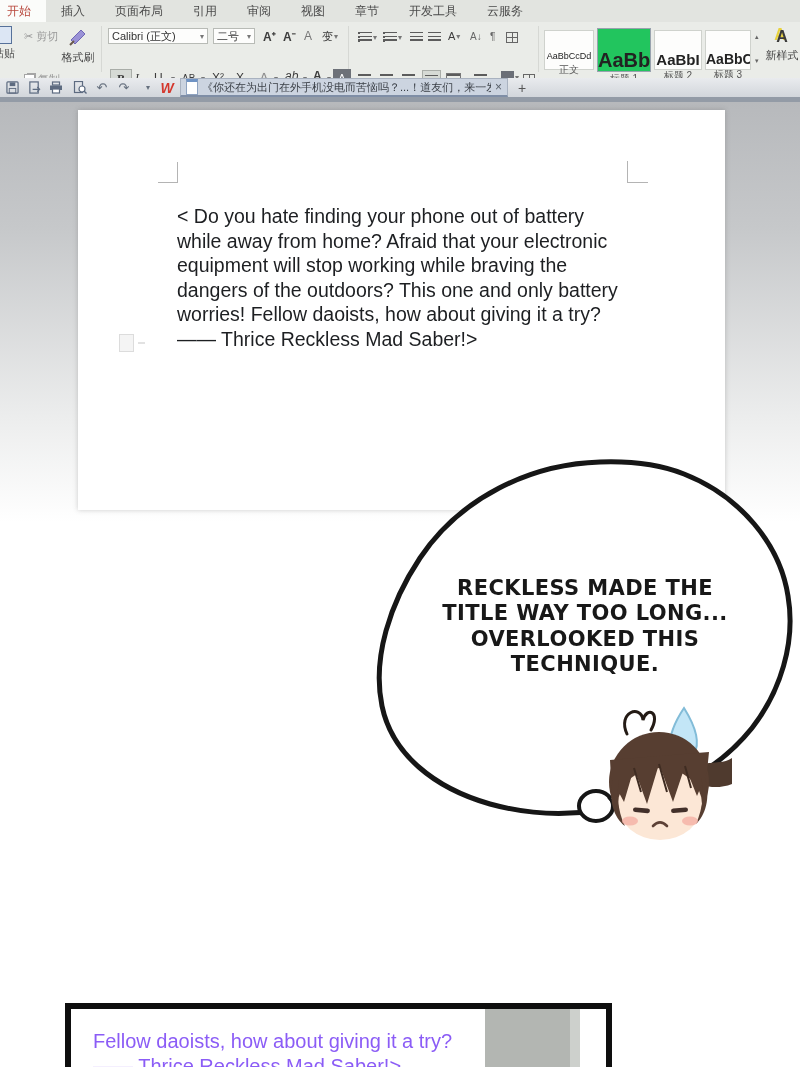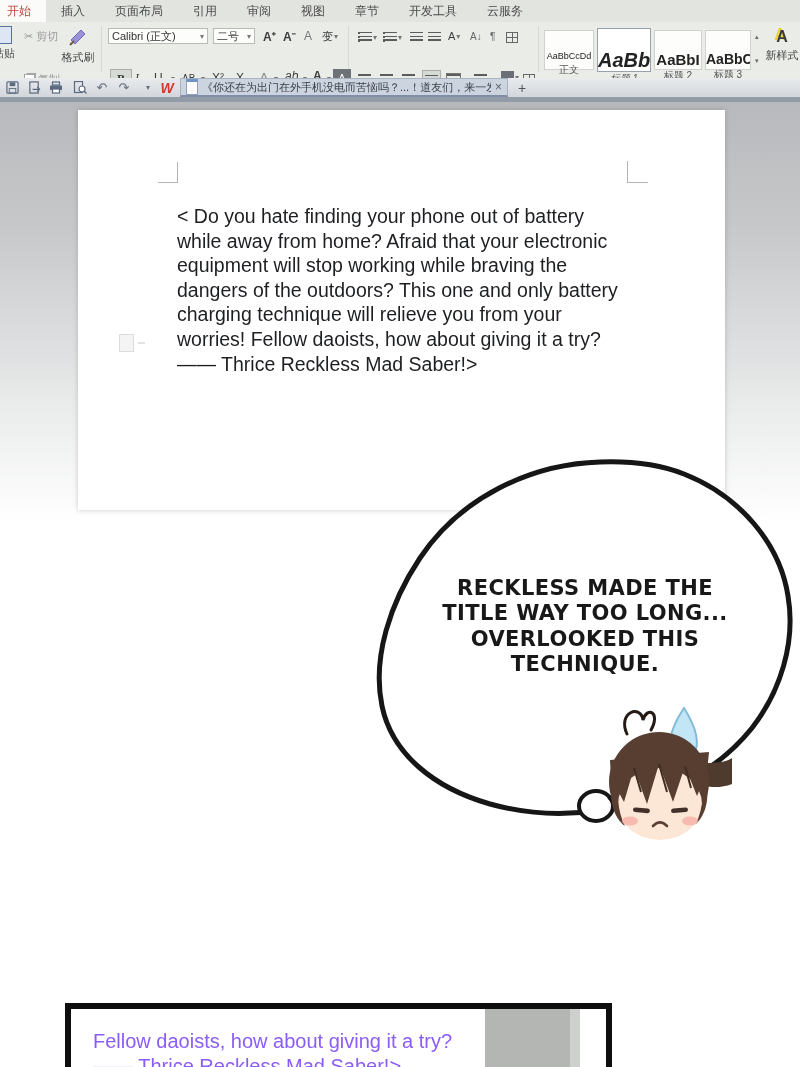--- a/index.html
+++ b/index.html
@@ -26,21 +26,21 @@
   .bars{display:inline-block;width:13px;height:10px;
         background:repeating-linear-gradient(to bottom,#5c5c5c 0 1.5px,transparent 1.5px 3.6px);}
   .bars.dot{border-left:2px dotted #5c5c5c;padding-left:2px;width:10px;}
   .tblico{display:inline-block;width:12px;height:11px;border:1px solid #666;box-sizing:border-box;
         background:linear-gradient(#666,#666) center/100% 1px no-repeat,
                    linear-gradient(90deg,#666,#666) center/1px 100% no-repeat;}
   .launch{position:absolute;width:6px;height:6px;border-right:1px solid #8f928e;border-bottom:1px solid #8f928e;}
   .stylebox{position:absolute;background:#fdfdfc;border:1px solid #cfd2cd;text-align:center;box-sizing:border-box;}
   .stylebox .prev{color:#222;line-height:1;margin-top:21px;white-space:nowrap;overflow:hidden;}
   .stylebox .nm{font-size:10px;color:#555;margin-top:2px;white-space:nowrap;}
-  .stylebox.sel{border:1px solid #98a2ae;background:#ffffff;font-style:italic;}
+  .stylebox.sel{border:1px solid #98a2ae;background:#22c55e;}
   
   .qrow{left:0;top:78px;width:800px;height:19px;background:linear-gradient(#e9ebee,#d2d6db);}
   .qico{position:absolute;top:2px;width:16px;height:15px;display:flex;align-items:center;justify-content:center;}
   .gl{font-size:13px;color:#66707e;line-height:1;}
   .doctab{position:absolute;left:180px;top:0;width:328px;height:19px;background:#ccd4e0;
           border:1px solid #a9b2c0;border-bottom:2px solid #7f8ea6;box-sizing:border-box;
           display:flex;align-items:center;padding:0 5px;gap:4px;}
   .doctab .ttl{font-size:11px;color:#3a3f46;white-space:nowrap;overflow:hidden;flex:1;}
   .strip{left:0;top:97px;width:800px;height:5px;background:#939ba6;}
   
@@ -285,21 +285,20 @@
   <div class="abs page"></div>
   <div class="abs cornL"></div>
   <div class="abs cornR"></div>
   <div class="abs anchor"></div>
 
   <div class="abs doctext">
     <div>&lt; Do you hate finding your phone out of battery</div>
     <div>while away from home? Afraid that your electronic</div>
     <div>equipment will stop working while braving the</div>
     <div>dangers of the outdoors? This one and only battery</div>
-    <div>charging technique will relieve you from your</div>
     <div>worries! Fellow daoists, how about giving it a try?</div>
     <div>—— Thrice Reckless Mad Saber!&gt;</div>
   </div>
 
   <svg class="abs" style="left:360px;top:448px;z-index:4;" width="445" height="385" viewBox="0 0 445 385">
     <path d="M240 14 C170 16 100 50 60 110 C30 155 12 210 22 258 C32 306 74 340 130 356
              C170 367 205 368 240 362 C300 352 355 326 392 280 C420 244 436 195 428 148
              C420 96 380 48 324 26 C296 15 268 13 240 14 Z" fill="#ffffff" stroke="#161616" stroke-width="5"></path>
     <ellipse cx="236" cy="358" rx="17" ry="15" fill="#ffffff" stroke="#161616" stroke-width="4"></ellipse>
     <path d="M249 350 L264 343 L257 358 Z" fill="#ffffff" stroke="#161616" stroke-width="3" stroke-linejoin="round"></path>

